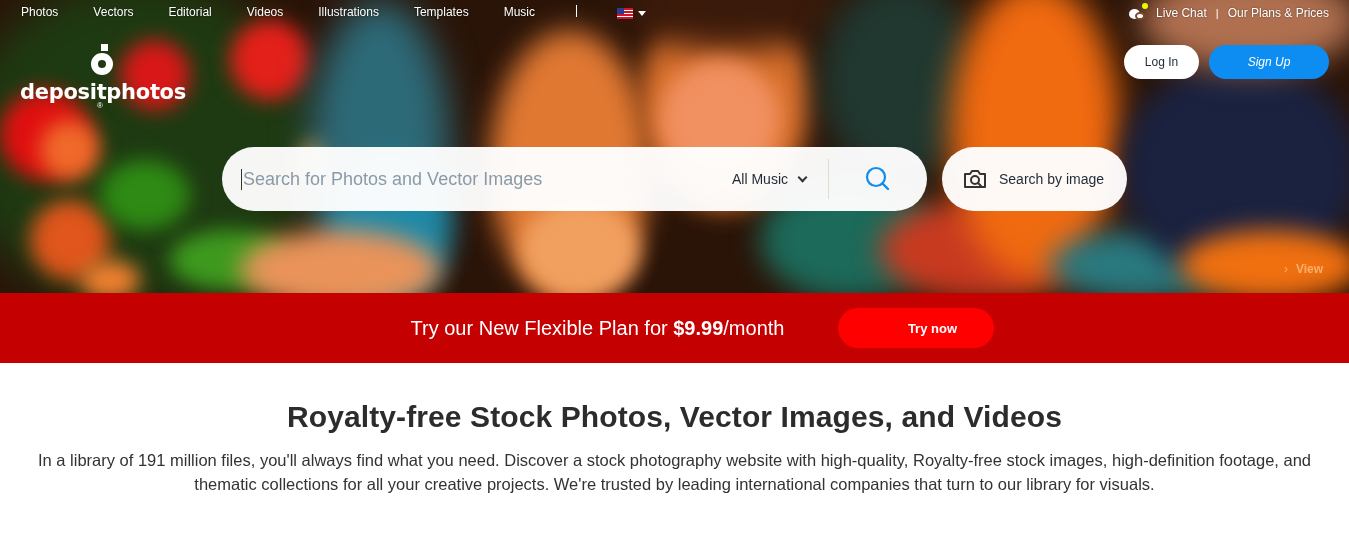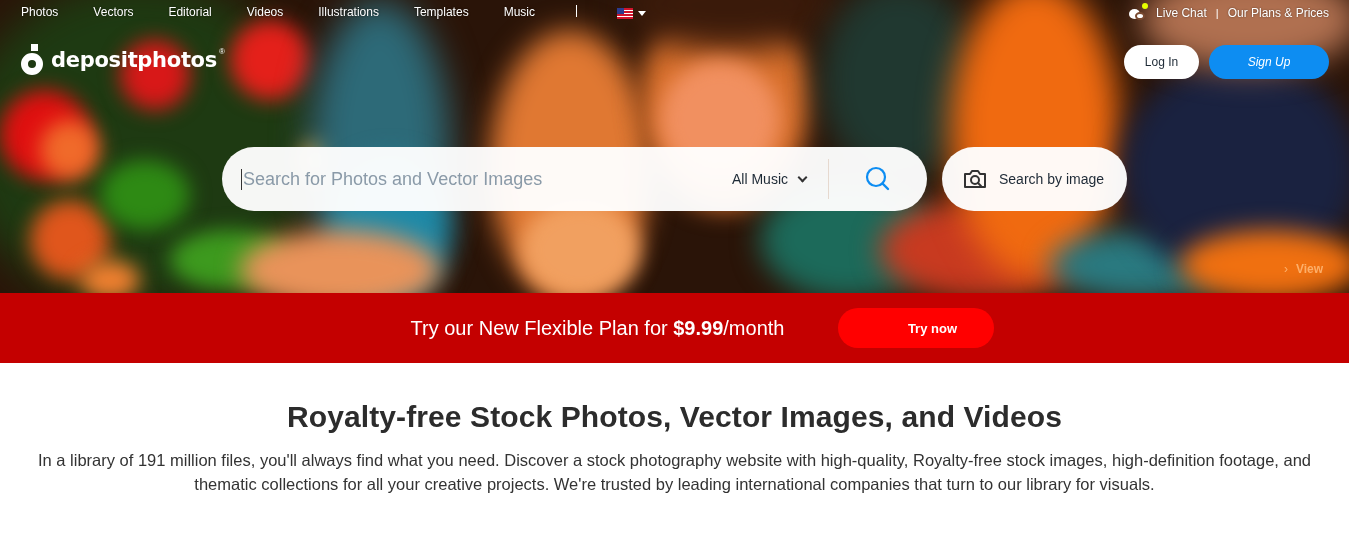--- a/index.html
+++ b/index.html
@@ -30,21 +30,21 @@
   }
   .flag::before {
     content: ""; position: absolute; left: 0; top: 0; width: 7px; height: 6px; background: #2b3b8f;
   }
   .flag-caret {
     width: 0; height: 0; border-left: 4px solid transparent; border-right: 4px solid transparent;
     border-top: 5px solid #ffffff; margin-left: 5px;
   }
 
   .logo {
-    position: absolute; left: 20px; top: 44px; display: flex; align-items: center; gap: 5px;
+    position: absolute; left: 20px; top: 44px; display: flex; align-items: center; gap: 5px; flex-direction: column;
   }
   .logo-mark { width: 26px; height: 31px; position: relative; }
   .logo-mark .sq { position: absolute; left: 11px; top: 0; width: 7px; height: 7px; background: #fff; }
   .logo-mark .ring {
     position: absolute; left: 1px; top: 9px; width: 22px; height: 22px; border-radius: 50%;
     border: 7px solid #ffffff;
   }
   .logo-text { color: #ffffff; font-size: 21px; font-weight: bold; letter-spacing: -0.3px; font-family: "DejaVu Sans", sans-serif; }
   .logo-reg { color: #ffffff; font-size: 8px; position: relative; top: -8px; left: -3px; }
 

